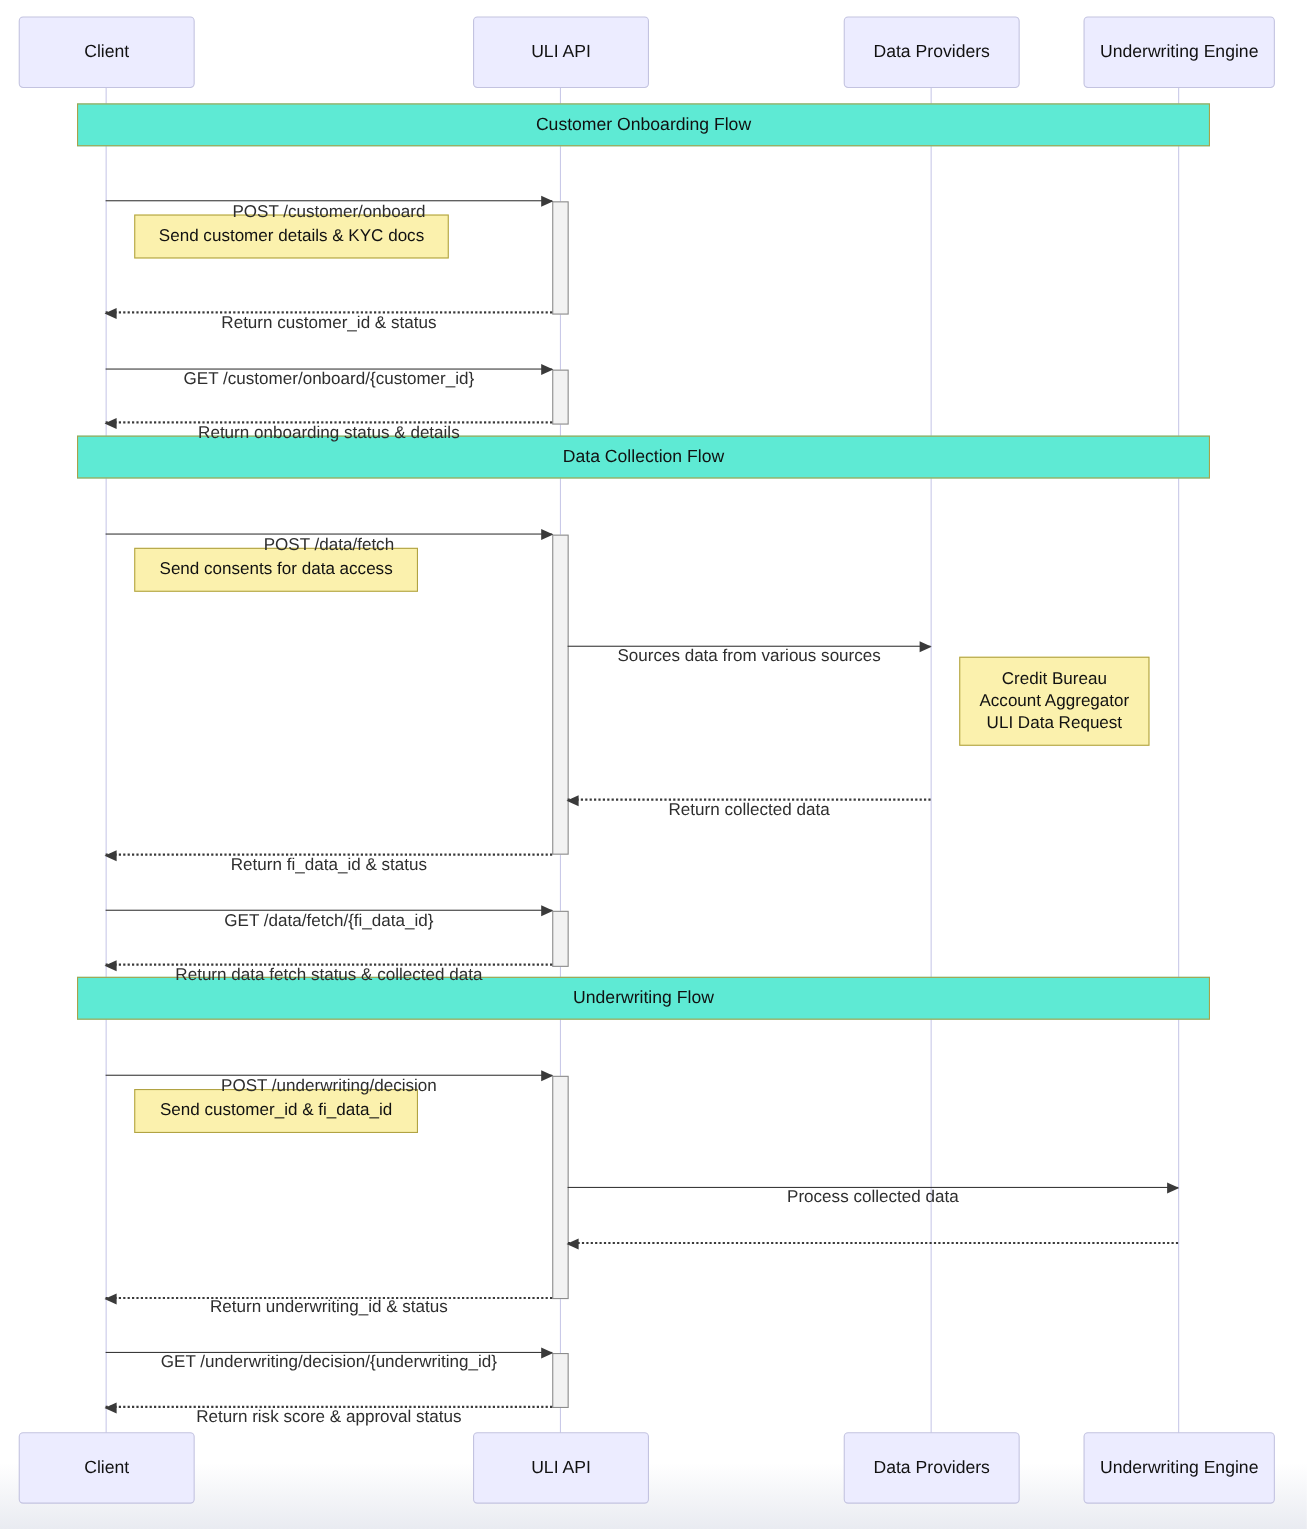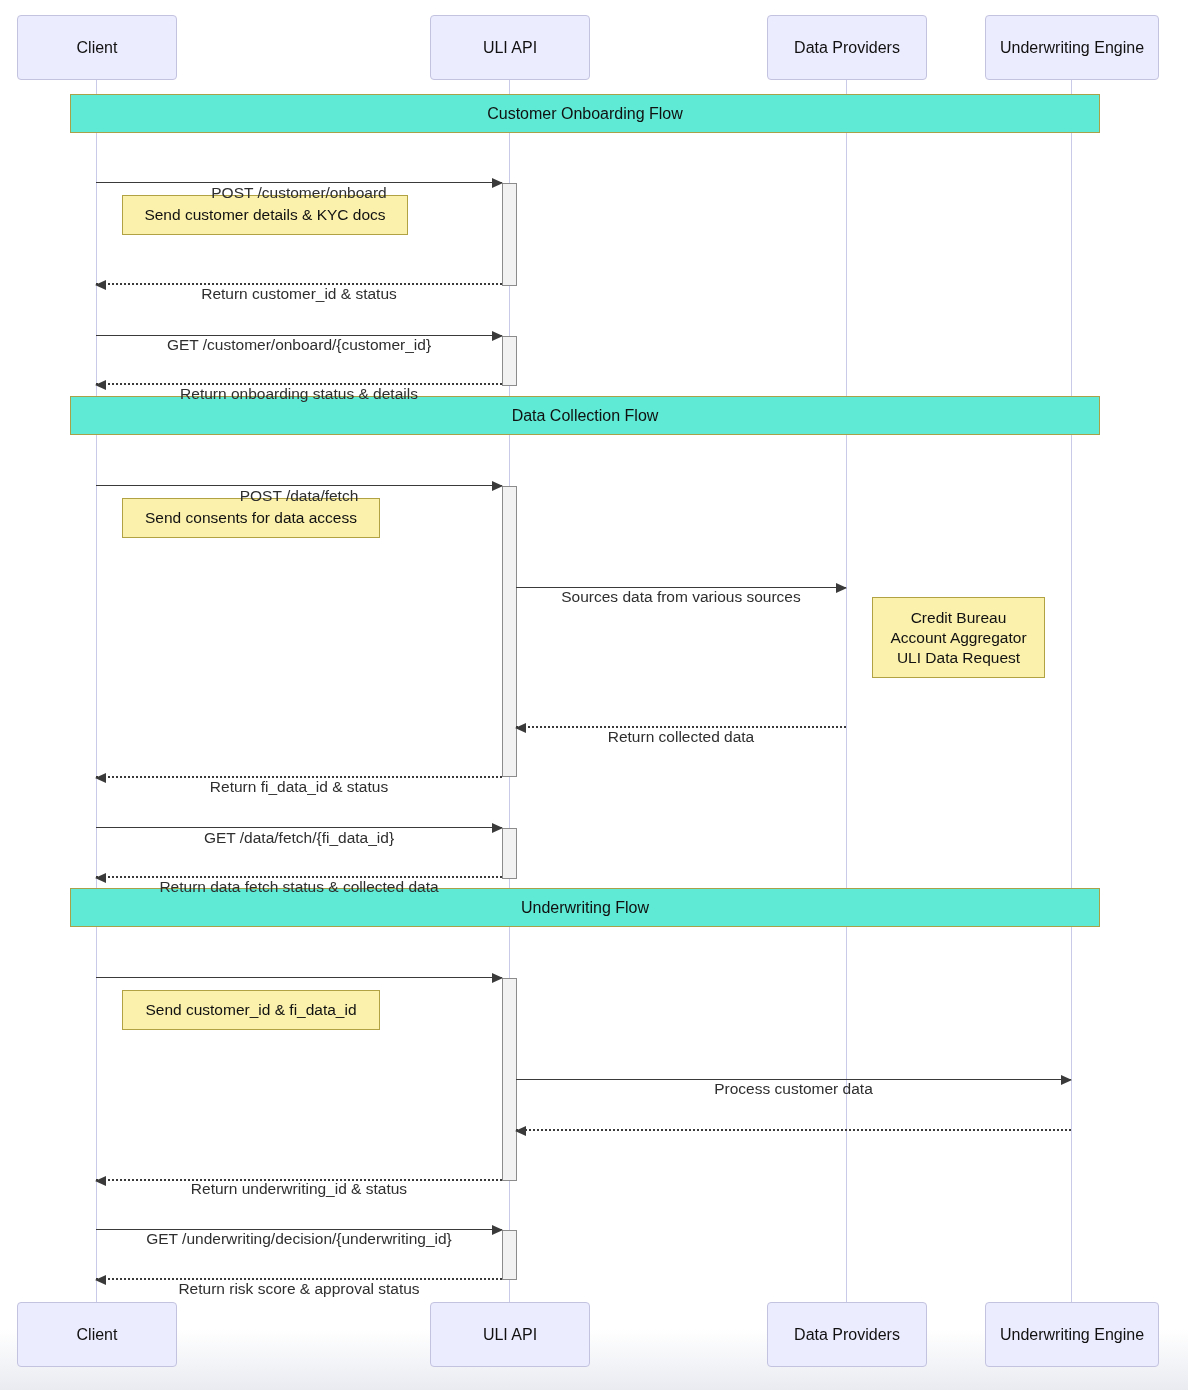--- a/index.html
+++ b/index.html
@@ -141,29 +141,30 @@
   <div class="msg-label" style="left:96px;top:800px;width:406px">GET /data/fetch/{fi_data_id}</div>
   <div class="msg-line" style="left:96px;top:827px;width:406px">
       <span class="ah right"></span>
     </div>
 
   <div class="msg-label" style="left:96px;top:849px;width:406px">Return data fetch status &amp; collected data</div>
   <div class="msg-line dotted" style="left:96px;top:876px;width:406px">
       <span class="ah left"></span>
     </div>
 
+  <div class="msg-label" style="left:96px;top:950px;width:406px">POST /underwriting/decision</div>
   <div class="msg-line" style="left:96px;top:977px;width:406px">
       <span class="ah right"></span>
     </div>
 
   <div class="note" style="left:122px;top:990px;width:256px;height:38px">
       <span>Send customer_id &amp; fi_data_id</span>
     </div>
 
-  <div class="msg-label" style="left:516px;top:1051px;width:555px">Process customer data</div>
+  <div class="msg-label" style="left:516px;top:1051px;width:555px">Process collected data</div>
   <div class="msg-line" style="left:516px;top:1079px;width:555px">
       <span class="ah right"></span>
     </div>
 
   <div class="msg-line dotted" style="left:516px;top:1129px;width:555px">
       <span class="ah left"></span>
     </div>
 
   <div class="msg-label" style="left:96px;top:1151px;width:406px">Return underwriting_id &amp; status</div>
   <div class="msg-line dotted" style="left:96px;top:1179px;width:406px">

